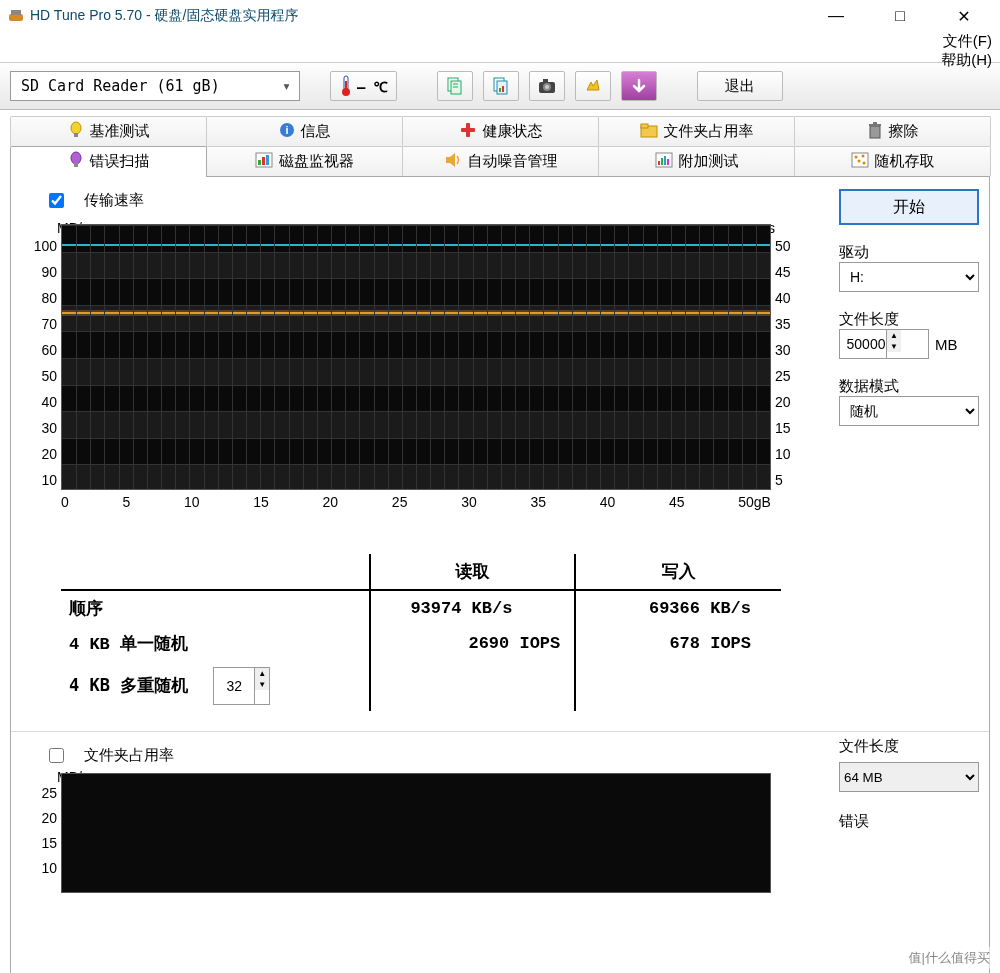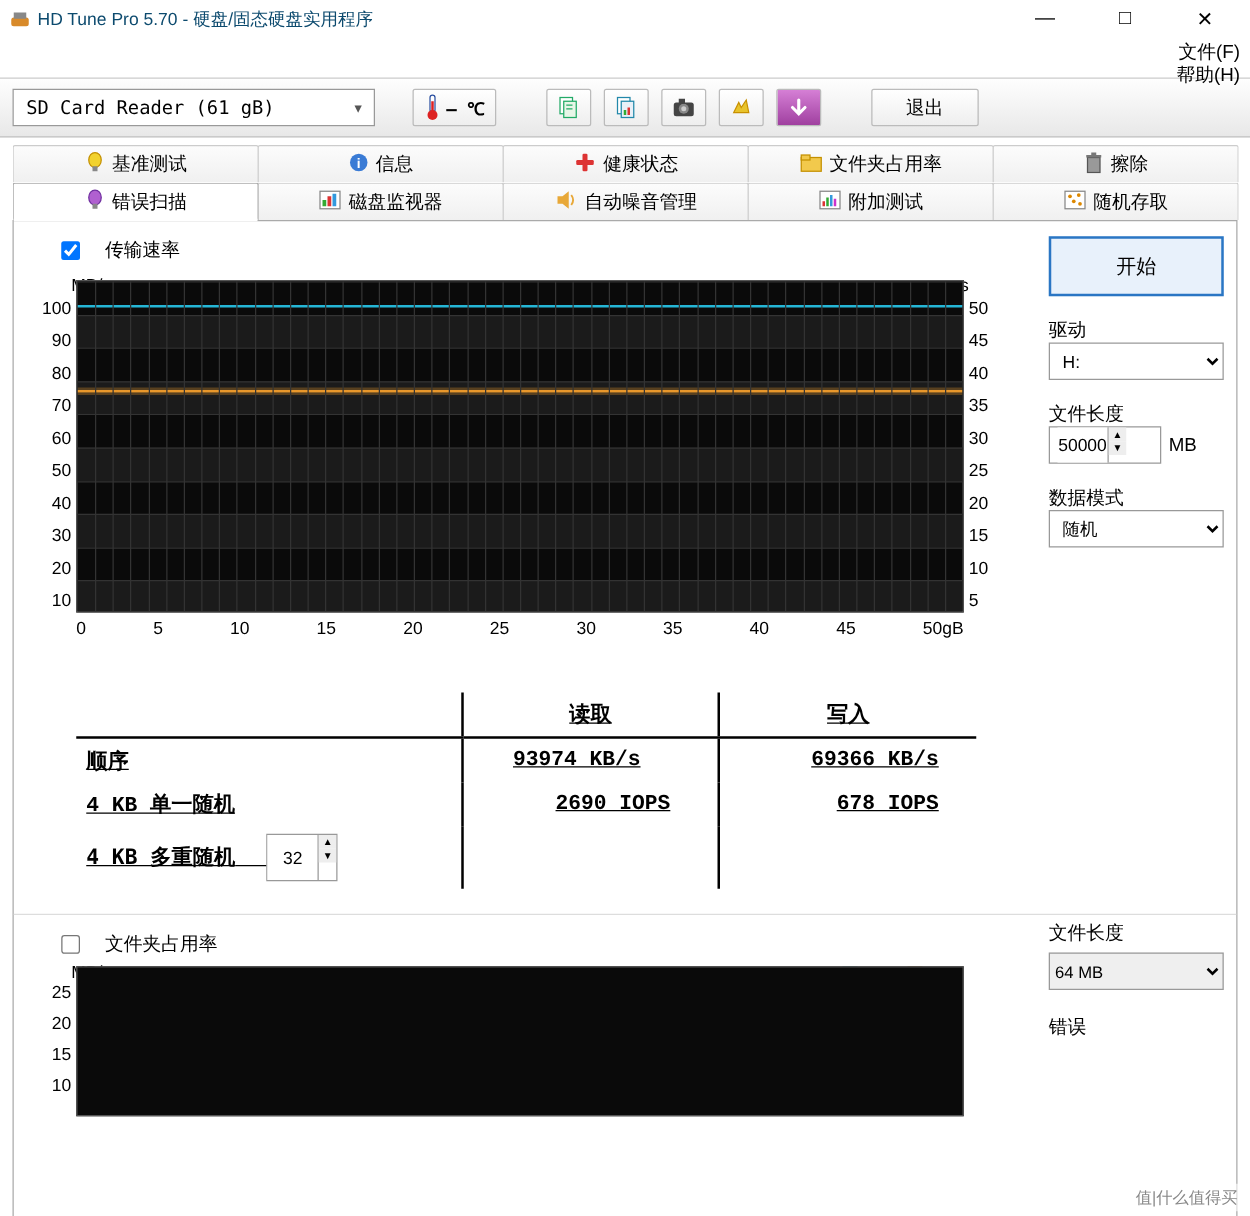--- a/index.html
+++ b/index.html
@@ -33,31 +33,31 @@
 .axis-title.lt { left: 30px; top: -4px; }
 .axis-title.rt { right: 30px; top: -4px; }
 .chart-canvas { margin: 14px 34px 0 34px; height: 266px; background: #0a0a0a; border: 1px solid #555; position: relative; overflow:hidden;}
 .chart-canvas .vgrid, .chart-canvas .hgrid { position: absolute; background: #333; }
 .chart-canvas .hgrid { left:0; right:0; height:1px; }
 .chart-canvas .vgrid { top:0; bottom:0; width:1px; }
 .chart-canvas .zebra { position:absolute; left:0; right:0; background: #1b1b1b; }
 .line-blue { position:absolute; left:0; right:0; height:2px; background:#25b6d6; top: 19px;}
 .line-orange { position:absolute; left:0; right:0; height:2px; background:#e8972b; top: 87px;}
 .chart-labels-x { margin: 4px 34px 0 34px; display: flex; justify-content: space-between; font-size: 14px;}
-.results-table { margin: 10px 0 0 36px; width: 720px; border-collapse: collapse; font-family: 'SimSun','Courier New', monospace; font-size: 17px; font-weight: bold; text-decoration: underline;}
+.results-table { margin: 10px 0 0 36px; width: 720px; border-collapse: collapse; font-family: 'SimSun','Courier New', monospace; font-size: 17px; font-weight: bold;}
 .results-table td { padding: 6px 8px; }
 .results-table .hdr td { border-bottom: 2px solid #000; }
 .results-table .vline { border-left: 2px solid #000; }
 .results-table .stepper-cell { font-weight:normal; font-family: 'Microsoft YaHei', sans-serif; font-size:15px;}
 .num-stepper { display:inline-flex; border:1px solid #999; height:38px; align-items:stretch;}
 .num-stepper input { width:40px; border:none; text-align:center; font-size:14px;}
 .num-stepper .arrows { display:flex; flex-direction:column; border-left:1px solid #999;}
 .num-stepper .arrows span { font-size:8px; line-height:11px; padding:0 3px; cursor:default; background:#eee;}
 .side-panel { position: absolute; right: 24px; top: 230px; width: 140px; display:flex; flex-direction:column; gap: 12px; font-size:15px;}
-.side-panel .btn-start { height: 48px; border: 2px solid #2a76c4; background: #e8f1fb; font-size:16px;}
+.side-panel .btn-start { height: 36px; border: 2px solid #2a76c4; background: #e8f1fb; font-size:16px;}
 .side-panel label { display:block; margin-top:6px;}
 .side-panel select, .side-panel .num-stepper { width: 100%; height: 30px; border:1px solid #999; background:#fff; font-size:14px; padding:0 6px;}
 .side-panel .inline-unit { display:flex; align-items:center; gap:6px;}
 .side-panel .inline-unit .num-stepper { flex:0 0 90px; }
 .section-divider { height:1px; background:#ddd; margin: 20px -14px 14px -14px;}
 .legend-badge { display:inline-flex; align-items:center; gap:4px; font-size:13px;}
 .legend-badge .sw { width:12px; height:12px; display:inline-block;}
 .chart2-canvas { margin: 2px 34px 0 34px; height: 120px; background:#0a0a0a; border:1px solid #555; position:relative; overflow:hidden;}
 .chart2-y { position:absolute; left:0; top:12px; width:30px; text-align:right; font-size:14px; display:flex; flex-direction:column; gap: 9px;}
 .legend-row { position:absolute; right: 36px; top: -2px; display:flex; gap:10px;}
@@ -352,21 +352,21 @@
       <td class="vline" style="width:200px; text-align:center;">读取</td>
       <td class="vline" style="width:200px; text-align:center;">写入</td>
     </tr>
     <tr>
       <td>顺序</td>
       <td class="vline" style="text-align:center; padding-right:30px;">93974 KB/s</td>
       <td class="vline" style="text-align:right; padding-right:30px;">69366 KB/s</td>
     </tr>
     <tr>
       <td>4 KB 单一随机</td>
-      <td class="vline" style="text-align:right; padding-right:38px;">2690 IOPS</td>
+      <td class="vline" style="text-align:right; padding-right:14px;">2690 IOPS</td>
       <td class="vline" style="text-align:right; padding-right:30px;">678 IOPS</td>
     </tr>
     <tr>
       <td class="stepper-cell">
         <span style="font-family:'SimSun',monospace; font-size:17px; font-weight:bold;">4 KB 多重随机</span>
         &nbsp;&nbsp;&nbsp;&nbsp;
         <span class="num-stepper">
           <input value="32" style="">
           <span class="arrows">
                 <span>▲</span>

